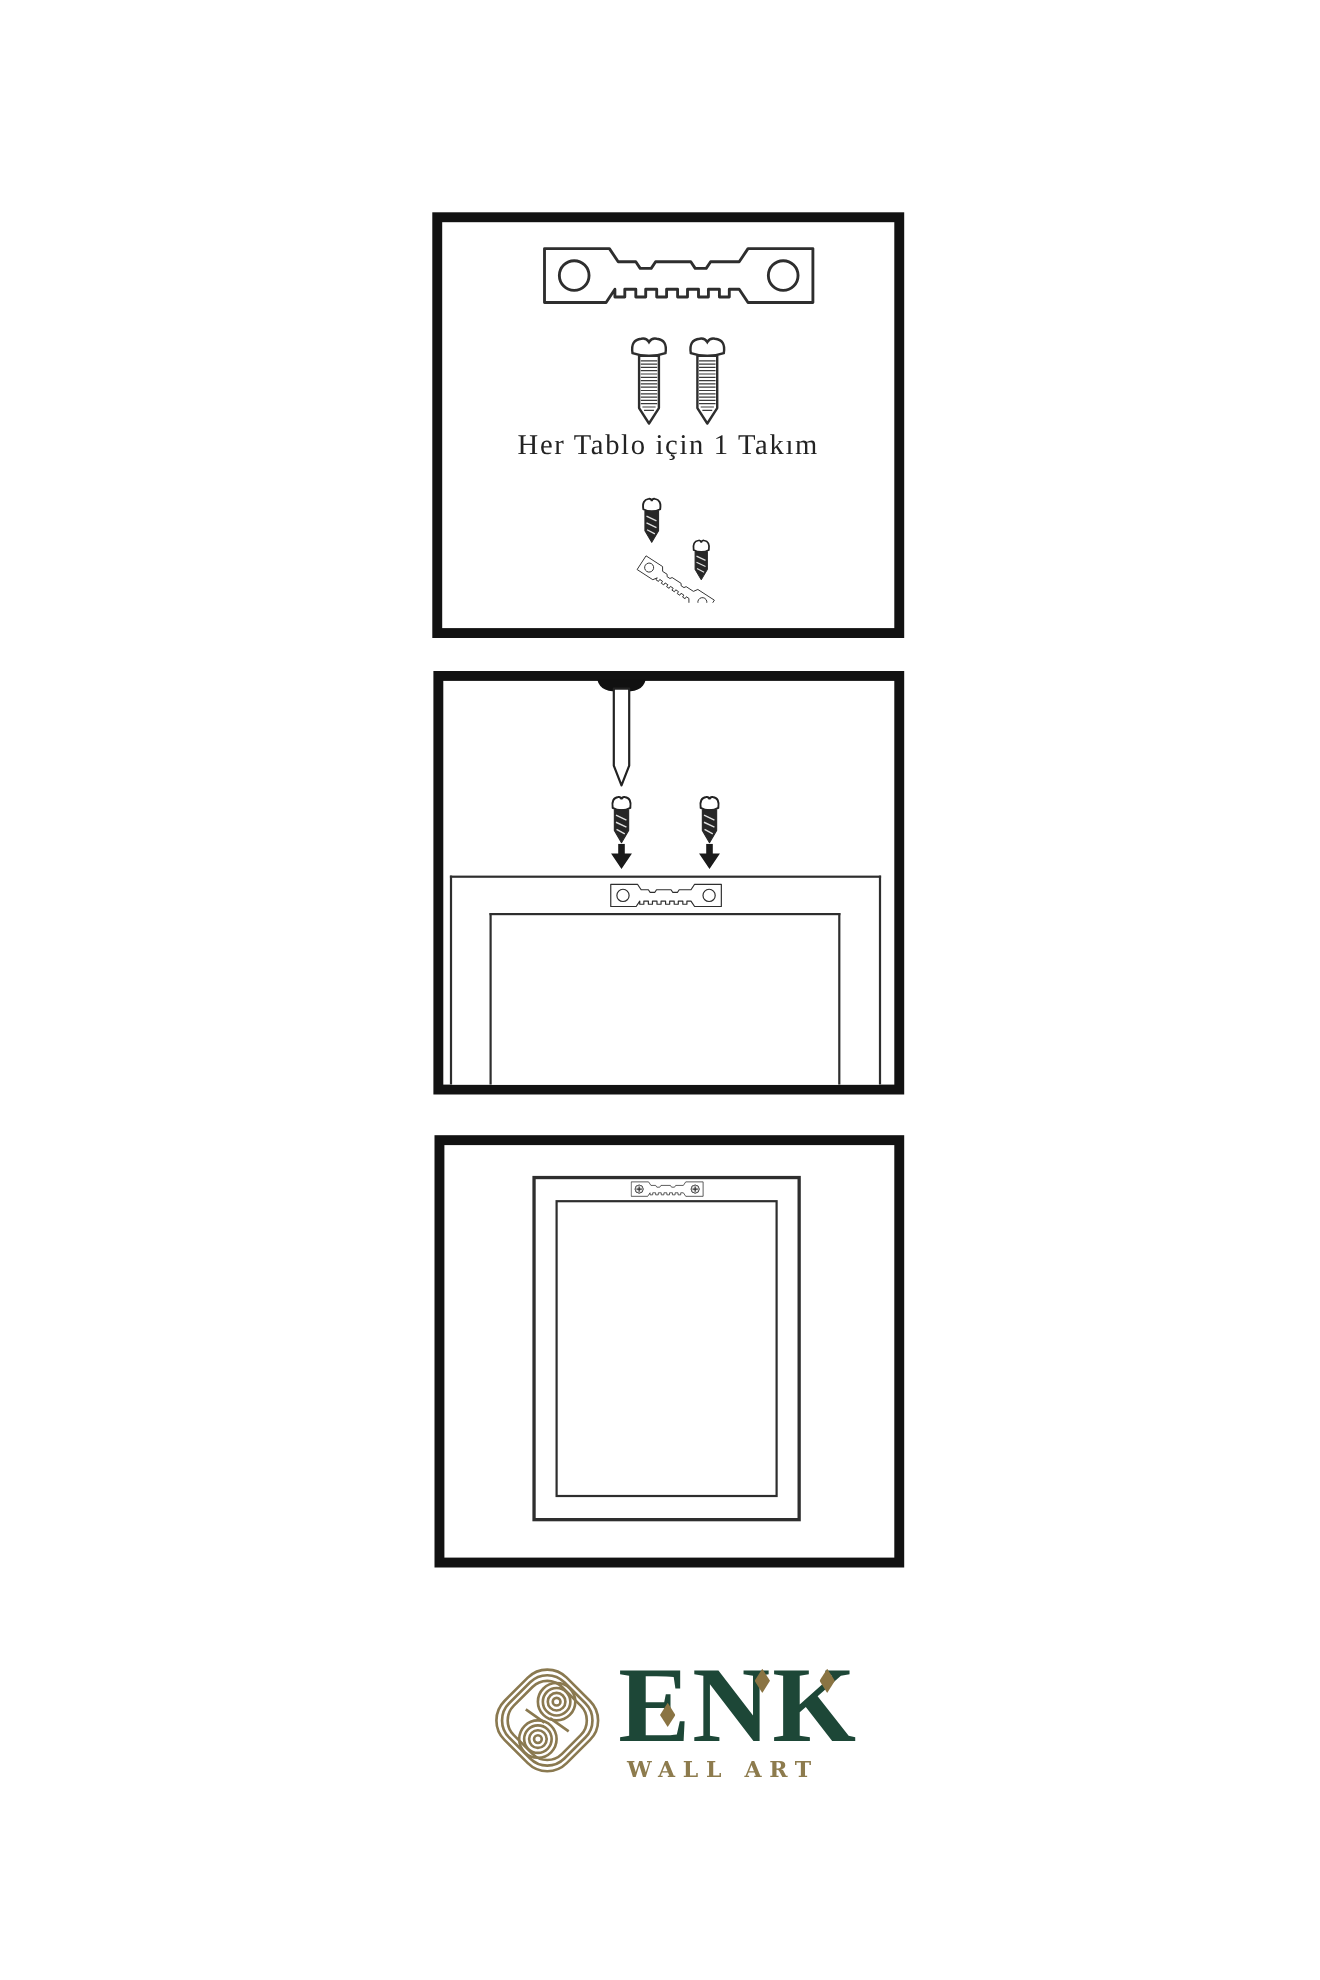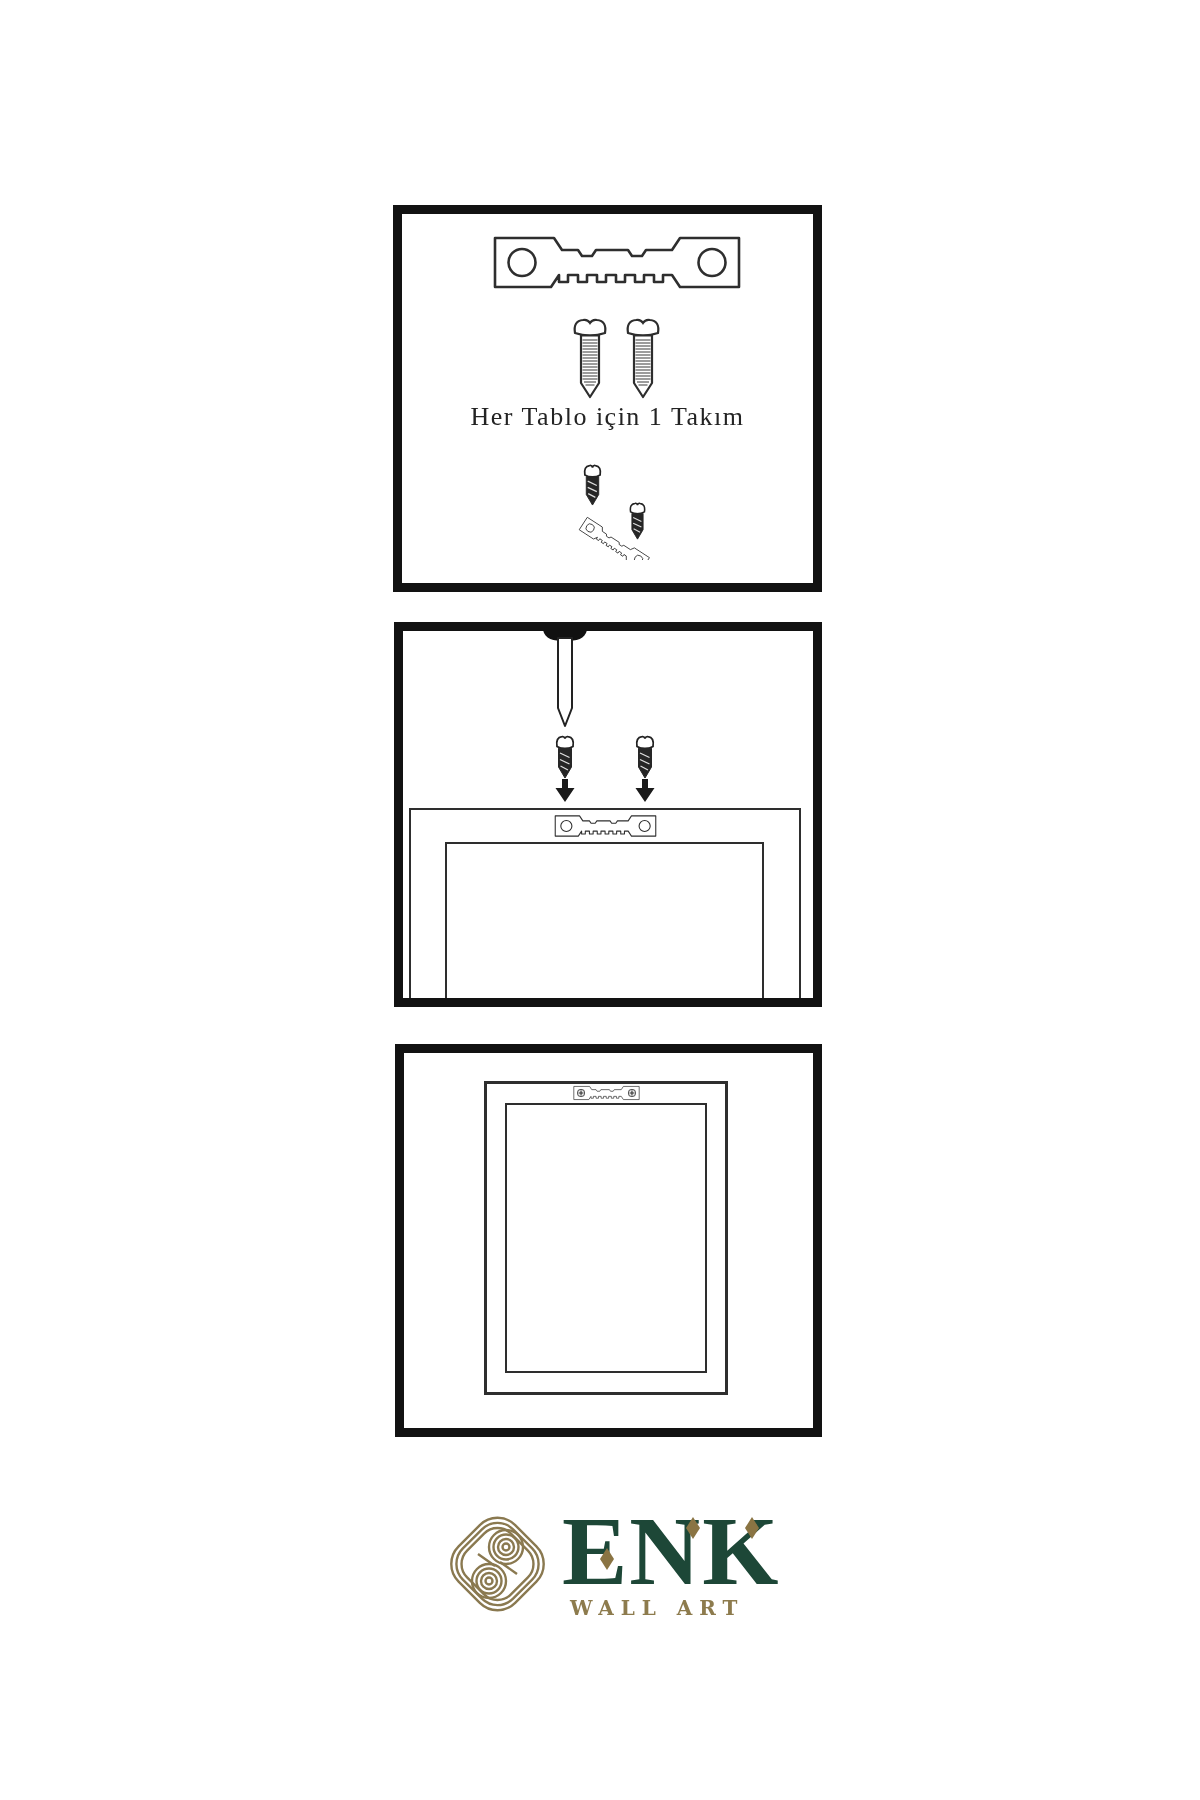--- a/index.html
+++ b/index.html
@@ -2,21 +2,21 @@
 <html style="--bg: #ffffff; --line: #2e2e2e; --panel-border: #121212; --text: #232323; --brand-green: #1d4737; --brand-gold: #8a7443; --brand-gold-light: #8d7b4d; --icon-gold: #8a7950;"><head>
 <meta charset="utf-8">
 <style>
   :root{
     --bg:#ffffff; --line:#2e2e2e; --panel-border:#121212; --text:#232323;
     --brand-green:#1d4737; --brand-gold:#8a7443; --brand-gold-light:#8d7b4d; --icon-gold:#8a7950;
   }
   *{margin:0;padding:0;box-sizing:border-box;}
   body{background:var(--bg);font-family:"Liberation Serif",serif;}
   .canvas{position:relative;width:1200px;height:1800px;background:var(--bg);overflow:hidden;}
-  .panel{position:absolute;border:9px solid var(--panel-border);background:#fff;margin-top:12px;}
+  .panel{position:absolute;border:9px solid var(--panel-border);background:#fff;}
   .panel-1{left:393px;top:193px;width:429px;height:387px;}
   .panel-2{left:394px;top:610px;width:428px;height:385px;}
   .panel-3{left:395px;top:1032px;width:427px;height:393px;}
   .abs{position:absolute;}
   .caption{position:absolute;left:0;right:0;top:188px;text-align:center;
     font-size:26px;letter-spacing:1.5px;color:var(--text);font-weight:400;}
   
   .frame-back-outer{left:6px;top:177px;width:392px;height:190px;border:2px solid var(--line);border-bottom:none;background:#fff;}
   .frame-back-inner{left:42px;top:211px;width:319px;height:156px;border:2px solid var(--line);border-bottom:none;background:#fff;}
   

